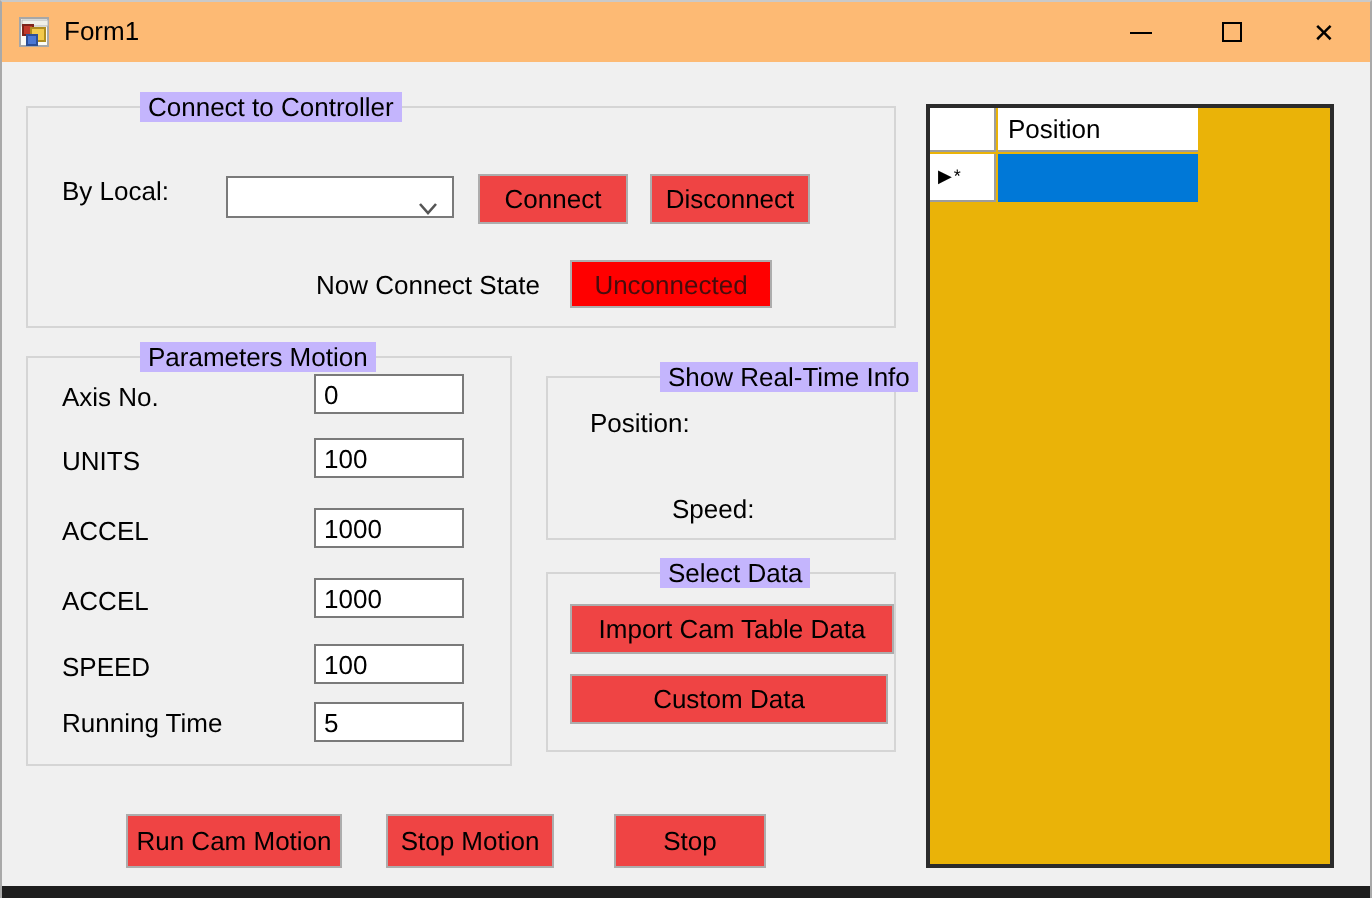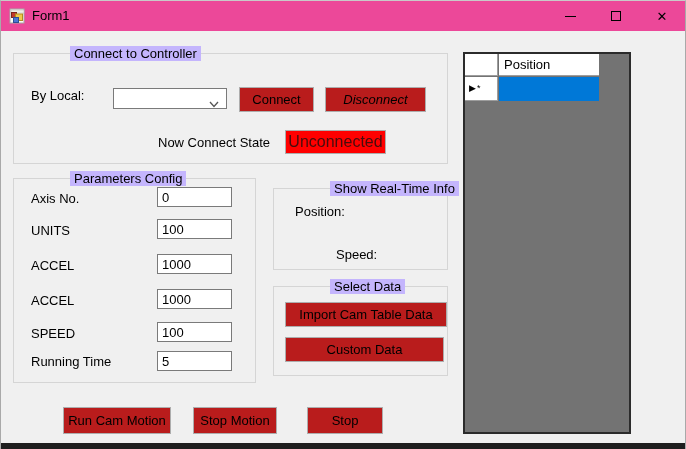--- a/index.html
+++ b/index.html
@@ -3,63 +3,63 @@
 <meta charset="utf-8">
 <style>
   * { margin:0; padding:0; box-sizing:border-box; }
   html,body { background:#e8e8e8; }
   .window {
     position:relative; width:686px; height:449px;
     background:#f0f0f0; overflow:hidden;
     font-family:"Liberation Sans", sans-serif; font-size:13px; color:#000;
     border-left:1px solid #a9a9a9; border-right:1px solid #a9a9a9; border-top:1px solid #c9c9c9;
   }
-  .titlebar { position:absolute; top:0; left:0; right:0; height:30px; background:#ec4899; }
+  .titlebar { position:absolute; top:0; left:0; right:0; height:30px; background:#fdba74; }
   .title-icon { position:absolute; left:8px; top:7px; width:16px; height:16px; }
   .title-text { position:absolute; left:31px; top:7px; font-size:13px; color:#000; }
   .win-btn { position:absolute; top:0; width:46px; height:30px; display:flex; align-items:center; justify-content:center; cursor:default; }
   .win-btn.min   { right:92px; }
   .win-btn.max   { right:46px; }
   .win-btn.close { right:0; }
   .glyph-min { width:11px; height:0; border-top:1px solid #000; }
   .glyph-max { width:10px; height:10px; border:1px solid #000; background:transparent; }
   .glyph-close { font-size:13px; line-height:13px; color:#000; }
 
   .groupbox { position:absolute; border:1px solid #d5d5d5; }
   .groupbox-label { position:absolute; top:-8px; left:8px; background:#c4b5fd; padding:0 4px; font-size:13px; white-space:nowrap;margin-left:48px; }
 
   .lbl { position:absolute; white-space:nowrap; font-size:13px; }
 
   .btn {
-    position:absolute; background:#b91c1c; border:1px solid #adadad;
+    position:absolute; background:#ef4444; border:1px solid #adadad;
     display:flex; align-items:center; justify-content:center;
     font-size:13px; cursor:default; white-space:nowrap;
   }
 
   .textbox {
     position:absolute; background:#fff; border:1px solid #7a7a7a;
     font-family:"Liberation Sans", sans-serif; font-size:13px;
     padding:0 4px; outline:none;
   }
 
   .combo {
     position:absolute; left:112px; top:87px; width:114px; height:21px;
     background:#fff; border:1px solid #7a7a7a;
   }
   .combo .chev { position:absolute; right:7px; top:7px; }
 
   .state-indicator {
     position:absolute; left:284px; top:129px; width:101px; height:24px;
     border:1px solid #adadad;
-    display:flex; align-items:center; justify-content:center; font-size:16px;
+    display:flex; align-items:center; justify-content:center; font-size:13px;
   }
 
   .grid {
-    position:absolute; left:462px; top:51px; width:168px; height:382px;
-    background:#737373; border:2px solid #2b2b2b;
+    position:absolute; left:462px; top:51px; width:204px; height:382px;
+    background:#eab308; border:2px solid #2b2b2b;
   }
   .grid-cell { position:absolute; overflow:hidden; }
   .grid-corner   { left:0; top:0; width:33px; height:22px; background:#fff; border-right:1px solid #9d9d9d; border-bottom:1px solid #9d9d9d; }
   .grid-colhead  { left:34px; top:0; width:100px; height:22px; background:#fff; border-bottom:1px solid #9d9d9d; line-height:21px; padding-left:5px; font-size:13px; }
   .grid-rowhead  { left:0; top:23px; width:33px; height:24px; background:#fff; border-right:1px solid #9d9d9d; border-bottom:1px solid #9d9d9d; }
   .grid-selcell  { left:34px; top:23px; width:100px; height:24px; }
   .new-row-marker { position:absolute; left:4px; top:6px; font-size:9px; letter-spacing:1px; color:#000; }
 
   .window-bottom { position:absolute; left:0; right:0; bottom:0; height:6px; background:#1e1e1e; }
 </style>
@@ -96,26 +96,26 @@
   <span class="lbl" style="left:30px; top:87px;">By Local:</span>
   <div class="combo">
     <span></span>
     <span class="chev">
       <svg width="10" height="7" viewBox="0 0 10 7">
           <polyline points="1,1 5,5.5 9,1" fill="none" stroke="#555" stroke-width="1.3"></polyline>
         </svg>
     </span>
   </div>
   <div class="btn" style="left:238px; top:86px; width:75px; height:25px;">Connect</div>
-  <div class="btn" style="left:324px; top:86px; width:101px; height:25px;font-style:italic;">Disconnect</div>
+  <div class="btn" style="left:324px; top:86px; width:80px; height:25px;">Disconnect</div>
   <span class="lbl" style="left:157px; top:134px;">Now Connect State</span>
   <div class="state-indicator" style="background:#FF0000; color:#470d0d;">Unconnected</div>
 
   <div class="groupbox" style="left:12px; top:177px; width:243px; height:205px;">
-    <span class="groupbox-label">Parameters Config</span>
+    <span class="groupbox-label">Parameters Motion</span>
   </div>
   <span class="lbl" style="left:30px; top:190px;">Axis No.</span>
   <span class="lbl" style="left:30px; top:222px;">UNITS</span>
   <span class="lbl" style="left:30px; top:257px;">ACCEL</span>
   <span class="lbl" style="left:30px; top:292px;">ACCEL</span>
   <span class="lbl" style="left:30px; top:325px;">SPEED</span>
   <span class="lbl" style="left:30px; top:353px;">Running Time</span>
   <input class="textbox" style="left: 156px; top: 186px; width: 75px; height: 20px;" value="0">
   <input class="textbox" style="left: 156px; top: 218px; width: 75px; height: 20px;" value="100">
   <input class="textbox" style="left: 156px; top: 253px; width: 75px; height: 20px;" value="1000">

